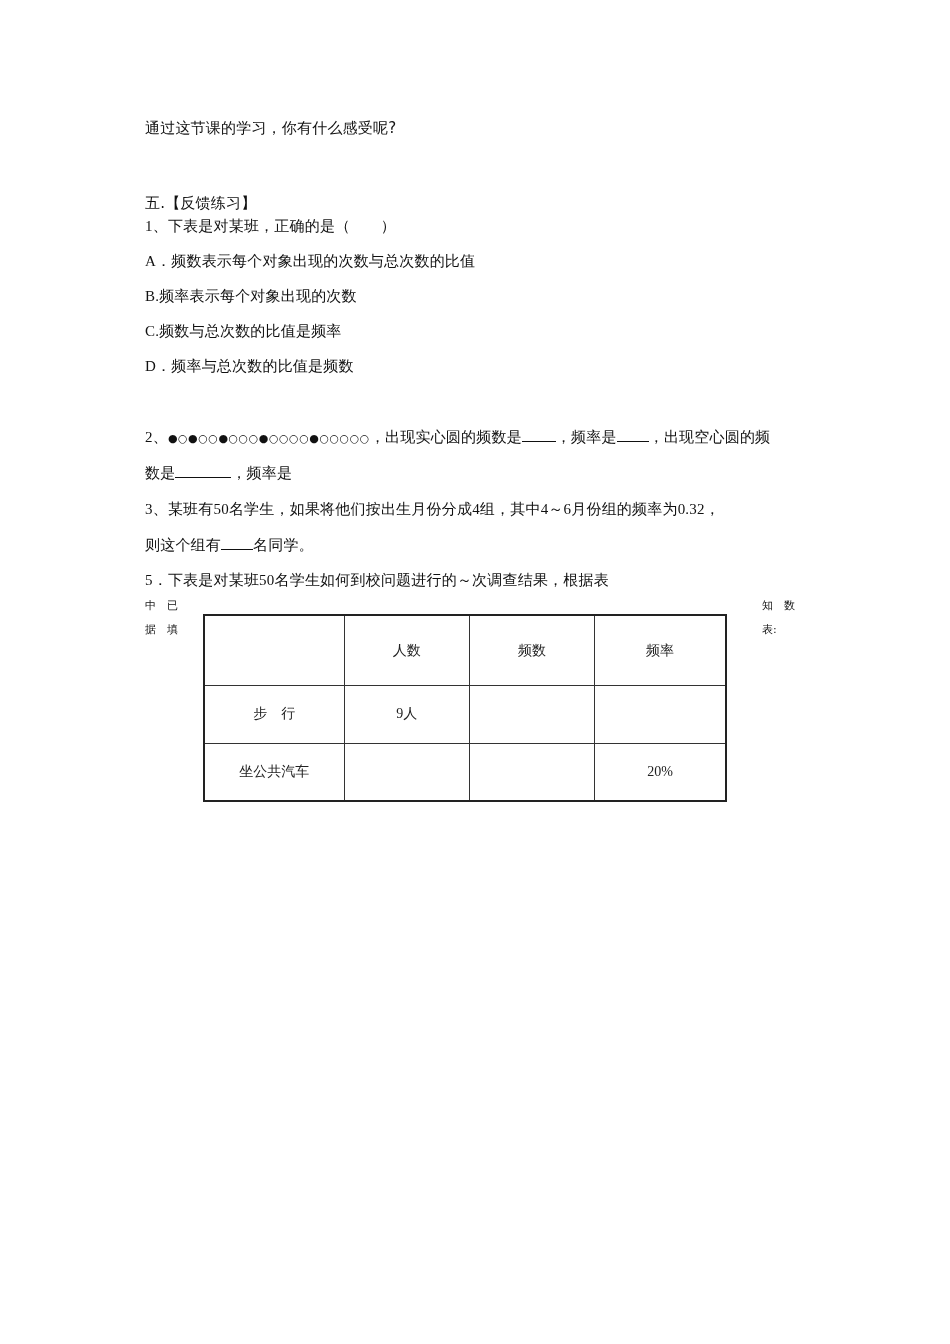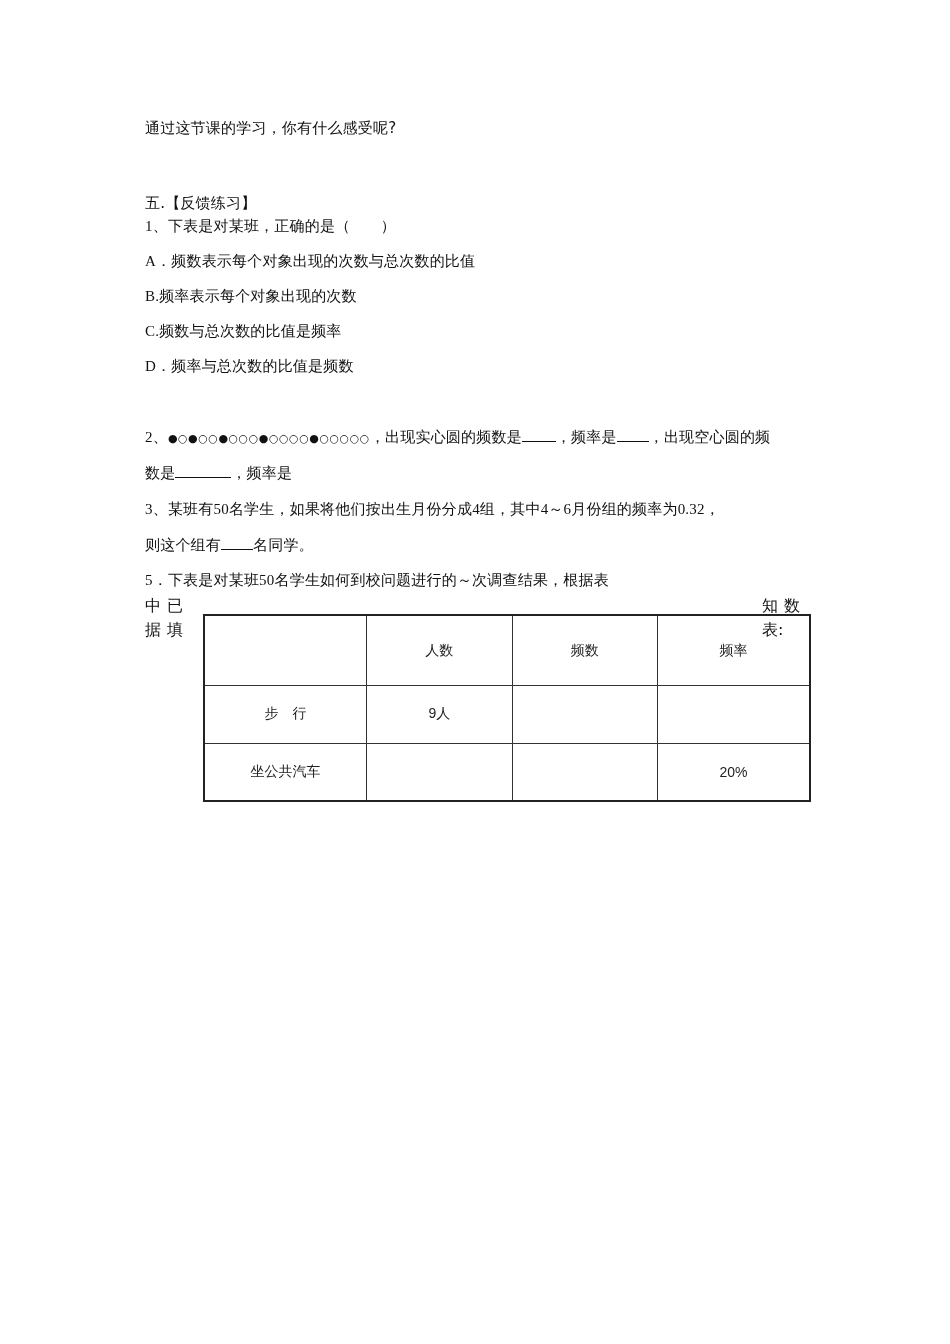--- a/index.html
+++ b/index.html
@@ -8,27 +8,27 @@
     font-family: "DejaVu Sans", "Liberation Sans", sans-serif;
     color: #111111;
   }
   .line {
     position: absolute; left: 145px; font-size: 15px; line-height: 20px;
     white-space: nowrap; letter-spacing: 0.2px;
   }
   .serif { font-family: "Liberation Serif", "DejaVu Serif", serif; }
   .blank { display: inline-block; border-bottom: 1px solid #111; height: 14px; vertical-align: baseline; }
   .circles { font-size: 11px; letter-spacing: 0.5px; }
-  .side { position: absolute; font-size: 16px; line-height: 20px; word-spacing: 0; letter-spacing: 0; }
+  .side { position: absolute; font-size: 11px; line-height: 20px; word-spacing: 0; letter-spacing: 0; }
   .side span { display: inline-block; width: 22px; }
 
   table.survey {
-    position: absolute; left: 203px; top: 614px; width: 608px; height: 188px;
+    position: absolute; left: 203px; top: 614px; width: 524px; height: 188px;
     border-collapse: collapse; border: 2px solid #222;
-    font-family: Liberation Sans, sans-serif; font-size: 14px; color: #222;
+    font-family: Liberation Serif, serif; font-size: 14px; color: #222;
   }
   table.survey td, table.survey th {
     border: 1px solid #333; text-align: center; font-weight: normal; padding: 0;
   }
   table.survey tr.head { height: 44px; }
   table.survey tr.row { height: 36px; }
   table.survey col.c0 { width: 144px; }
   table.survey col.c1 { width: 129px; }
   table.survey col.c2 { width: 129px; }
   table.survey col.c3 { width: 135px; }

